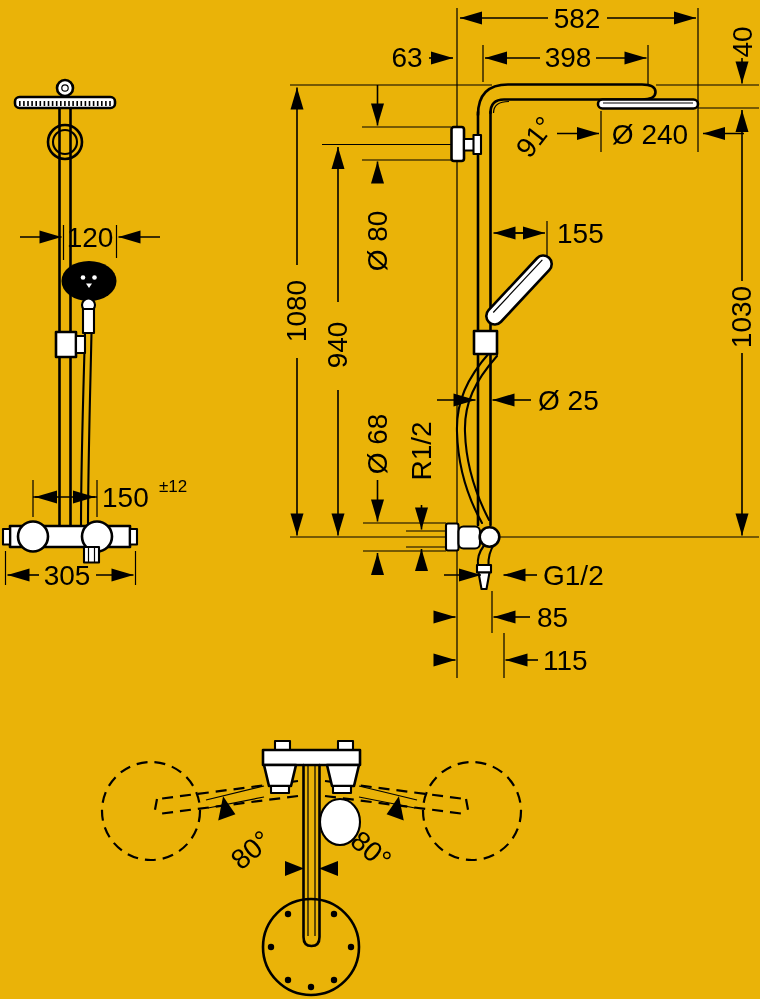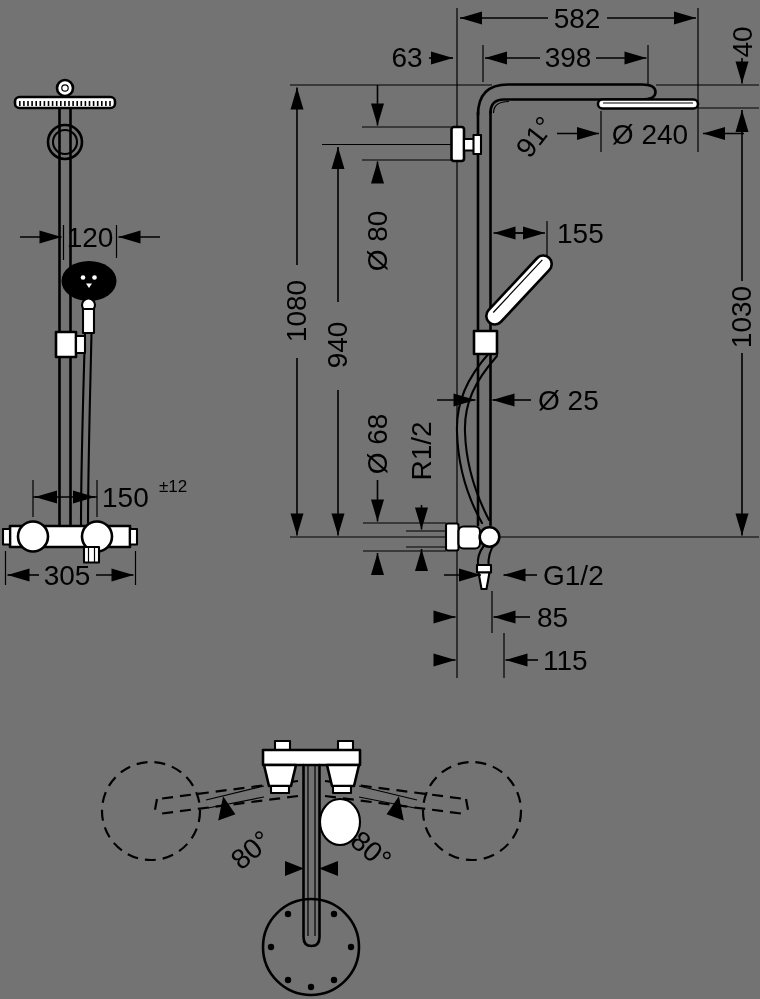--- a/index.html
+++ b/index.html
@@ -1,16 +1,16 @@
 <!DOCTYPE html>
 <html><head>
 <meta charset="utf-8">
 <style>
   html,body{margin:0;padding:0;background:#fff;}
-  #stage{width:760px;height:999px;background:#737373;position:relative;overflow:hidden;}
+  #stage{width:760px;height:999px;background:#eab308;position:relative;overflow:hidden;}
   svg{display:block;}
   .o  {stroke:#000;stroke-width:2.6;fill:none;stroke-linecap:round;stroke-linejoin:round;}
   .o2 {stroke:#000;stroke-width:2.1;fill:none;stroke-linecap:round;stroke-linejoin:round;}
   .ow {stroke:#000;stroke-width:2.6;fill:#fff;stroke-linejoin:round;}
   .ow2{stroke:#000;stroke-width:2.1;fill:#fff;stroke-linejoin:round;}
   .thin{stroke:#000;stroke-width:1.2;fill:none;}
   .d  {stroke:#000;stroke-width:1.6;fill:none;}
   .dm {stroke:#000;stroke-width:1.6;fill:none;marker-end:url(#arr);}
   .dash{stroke:#000;stroke-width:2.2;fill:none;stroke-dasharray:11 7;}
   .blk{fill:#000;stroke:none;}

